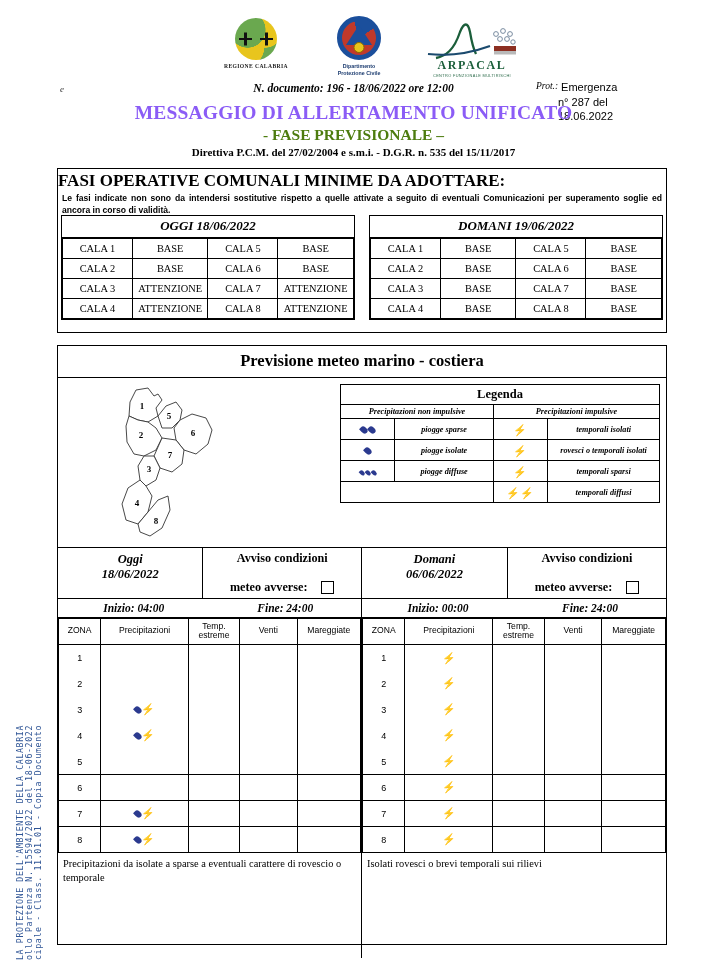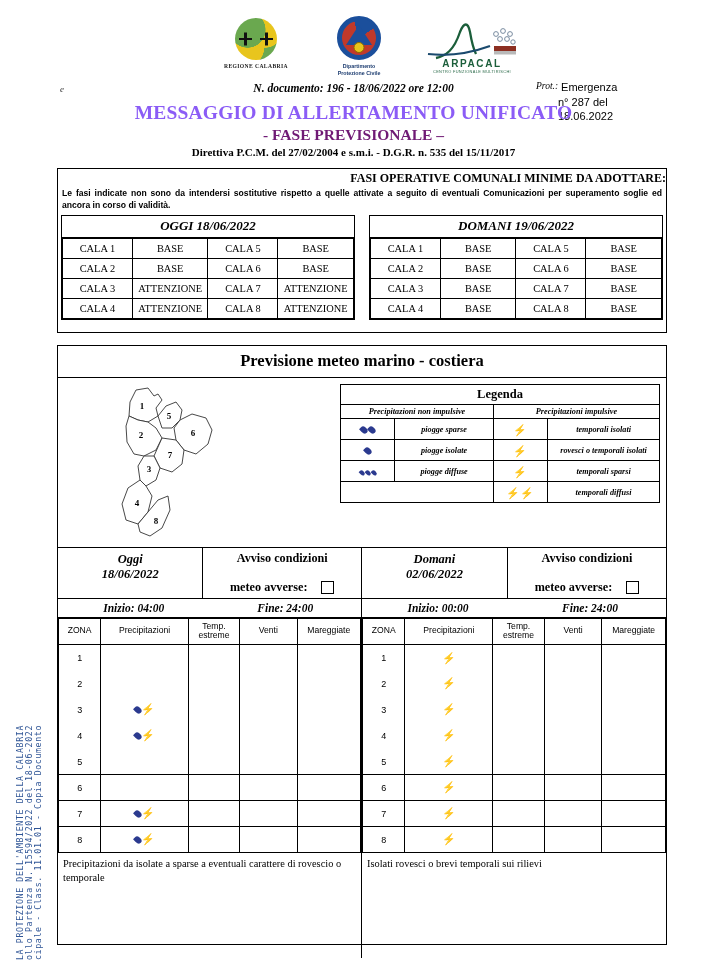--- a/index.html
+++ b/index.html
@@ -80,21 +80,21 @@
     border-bottom:20px solid #1b4f9c;
   }
   .dpc-dot{
     position:absolute; left:50%; bottom:5px; transform:translateX(-50%);
     width:11px;height:11px;border-radius:50%;background:#e8c51d;border:1px solid #8a6d00;
   }
   .dpc-cap{ font-size:5.3px; font-weight:bold; line-height:1.35; margin-top:3px; color:#1b3b6f; font-family:"Liberation Sans",sans-serif;}
 
   .logo-arp{ left:236px; top:4px; width:112px; }
   .arp-mark{ position:relative; width:96px;height:40px; margin:0 auto; }
-  .arp-cap{ font-size:10px; font-weight:bold; letter-spacing:1.6px; color:#1b5e3a; font-family:Liberation Sans, sans-serif; margin-top:-2px;}
+  .arp-cap{ font-size:12px; font-weight:bold; letter-spacing:1.6px; color:#1b5e3a; font-family:Liberation Serif, serif; margin-top:-2px;}
   .arp-sub{ font-size:3.9px; letter-spacing:.35px; color:#2c6b4a; font-family:"Liberation Sans",sans-serif; }
 
   
   .doc-num{
     position:absolute; left:0; right:0; top:82px;
     text-align:center; font-style:italic; font-weight:bold; font-size:11.5px;
   }
   .stray-e{
     position:absolute; left:60px; top:84px; font-size:9px; font-style:italic; color:#333;
   }
@@ -107,34 +107,34 @@
   .prot-row{ display:flex; }
   .prot-val{ margin-left:3px; }
 
   .title1{
     position:absolute; left:0; right:0; top:102px;
     text-align:center; color:#8b5cf6; font-weight:bold; font-size:19.5px;
     letter-spacing:.2px;
   }
   .title2{
     position:absolute; left:0; right:0; top:126px;
-    text-align:center; color:#701a75; font-weight:bold; font-size:15.5px;
+    text-align:center; color:#4d7c0f; font-weight:bold; font-size:15.5px;
   }
   .subtitle{
     position:absolute; left:0; right:0; top:146px;
     text-align:center; font-weight:bold; font-size:11px;
   }
 
   
   .box{
     position:absolute; border:1.6px solid #000; background:#fff;
   }
 
   .fasi-box{ left:57px; top:168px; width:610px; height:165px; }
-  .fasi-title{ text-align:right; font-weight:bold; font-size:12px; padding-top:2px; }
+  .fasi-title{ text-align:left; font-weight:bold; font-size:17px; padding-top:2px; }
   .fasi-text{
     font-family:"Liberation Sans", sans-serif; font-size:8.6px; font-weight:bold;
     text-align:justify; padding:1px 4px 0 4px; line-height:1.42;
   }
 
   .cala-wrap{ position:absolute; left:3px; top:46px; right:3px; display:flex; gap:14px; }
   .cala-half{ flex:1; border:1.4px solid #000; }
   .cala-head{
     text-align:center; font-weight:bold; font-style:italic; font-size:13px;
     padding:2px 0 3px; border-bottom:1.4px solid #000;
@@ -539,21 +539,21 @@
                 <td class="ma"></td>
               </tr>
           </tbody>
         </table>
       </div>
 
       <div class="day-col">
         <div class="day-head">
           <div class="day-date">
             <div>Domani</div>
-            <div>02/06/2022</div>
+            <div>06/06/2022</div>
           </div>
           <div class="day-avviso">
             <span style="width:100%">Avviso condizioni</span>
             <span>meteo avverse:</span>
             <span class="checkbox"></span>
           </div>
         </div>
         <div class="day-times">
           <span>Inizio: 00:00</span>
           <span>Fine: 24:00</span>

